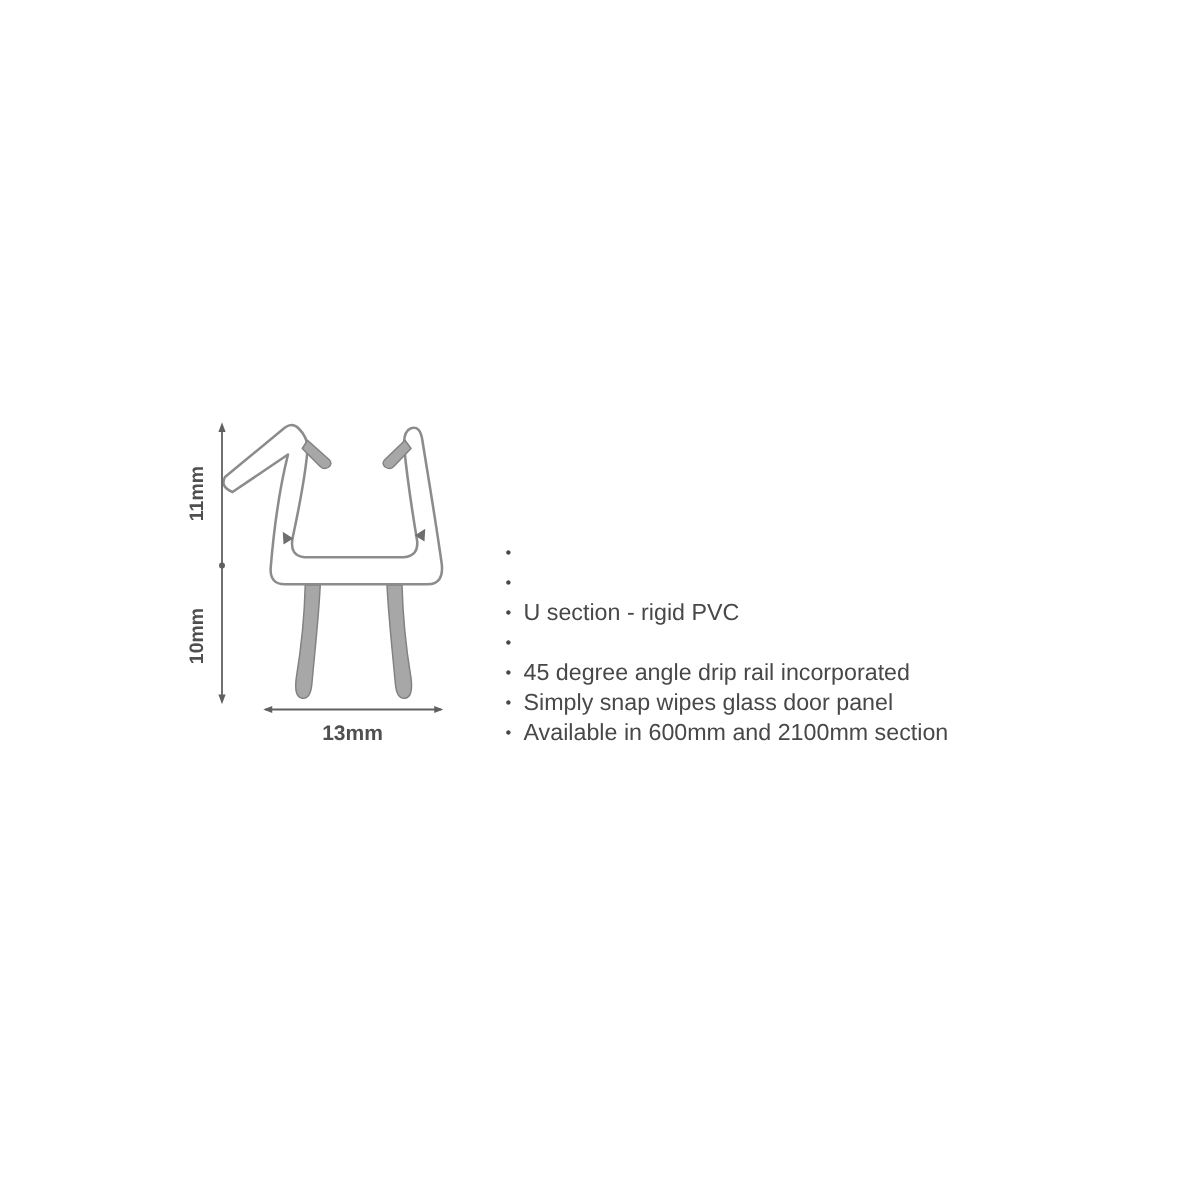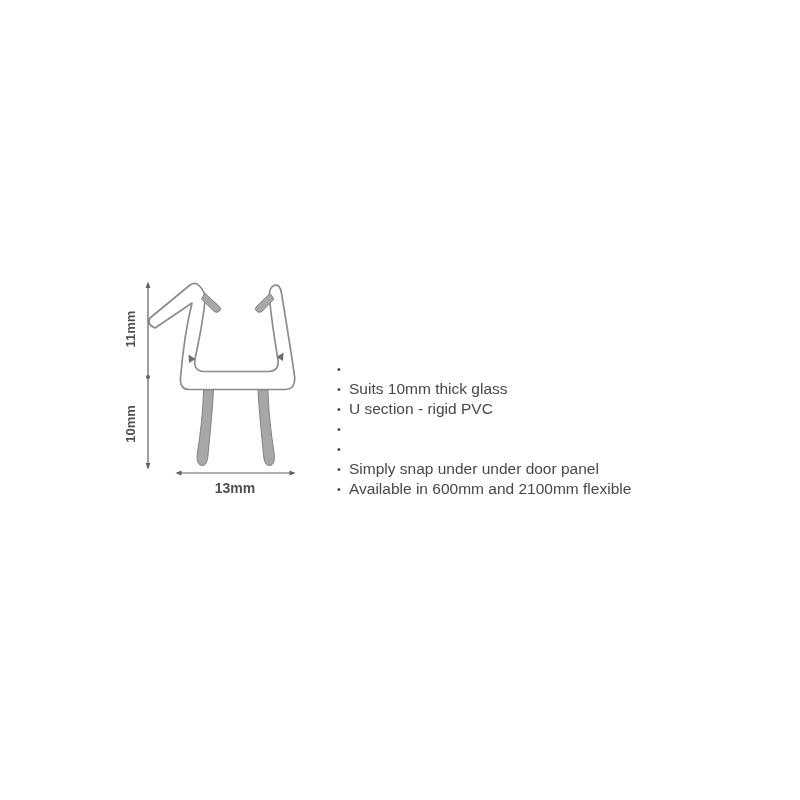--- a/index.html
+++ b/index.html
@@ -124,35 +124,35 @@
     <polygon class="dim-arrow" points="185.5,201 179.5,198.6 179.5,203.4"></polygon>
     <text class="dim-text dim-text-width" x="125" y="221" text-anchor="middle">13mm</text>
   </svg>
 
   <div class="features">
     <div class="feature-row">
       <span class="bullet">•</span>
     </div>
     <div class="feature-row">
       <span class="bullet">•</span>
-      <span>Suits 10mm thick glass</span>
     </div>
     <div class="feature-row">
       <span class="bullet">•</span>
       <span>U section - rigid PVC</span>
     </div>
     <div class="feature-row">
       <span class="bullet">•</span>
     </div>
     <div class="feature-row">
       <span class="bullet">•</span>
+      <span>45 degree angle drip rail incorporated</span>
     </div>
     <div class="feature-row">
       <span class="bullet">•</span>
-      <span>Simply snap under under door panel</span>
+      <span>Simply snap wipes glass door panel</span>
     </div>
     <div class="feature-row">
       <span class="bullet">•</span>
-      <span>Available in 600mm and 2100mm flexible</span>
+      <span>Available in 600mm and 2100mm section</span>
     </div>
   </div>
 
 </div>
 
 </body></html>

